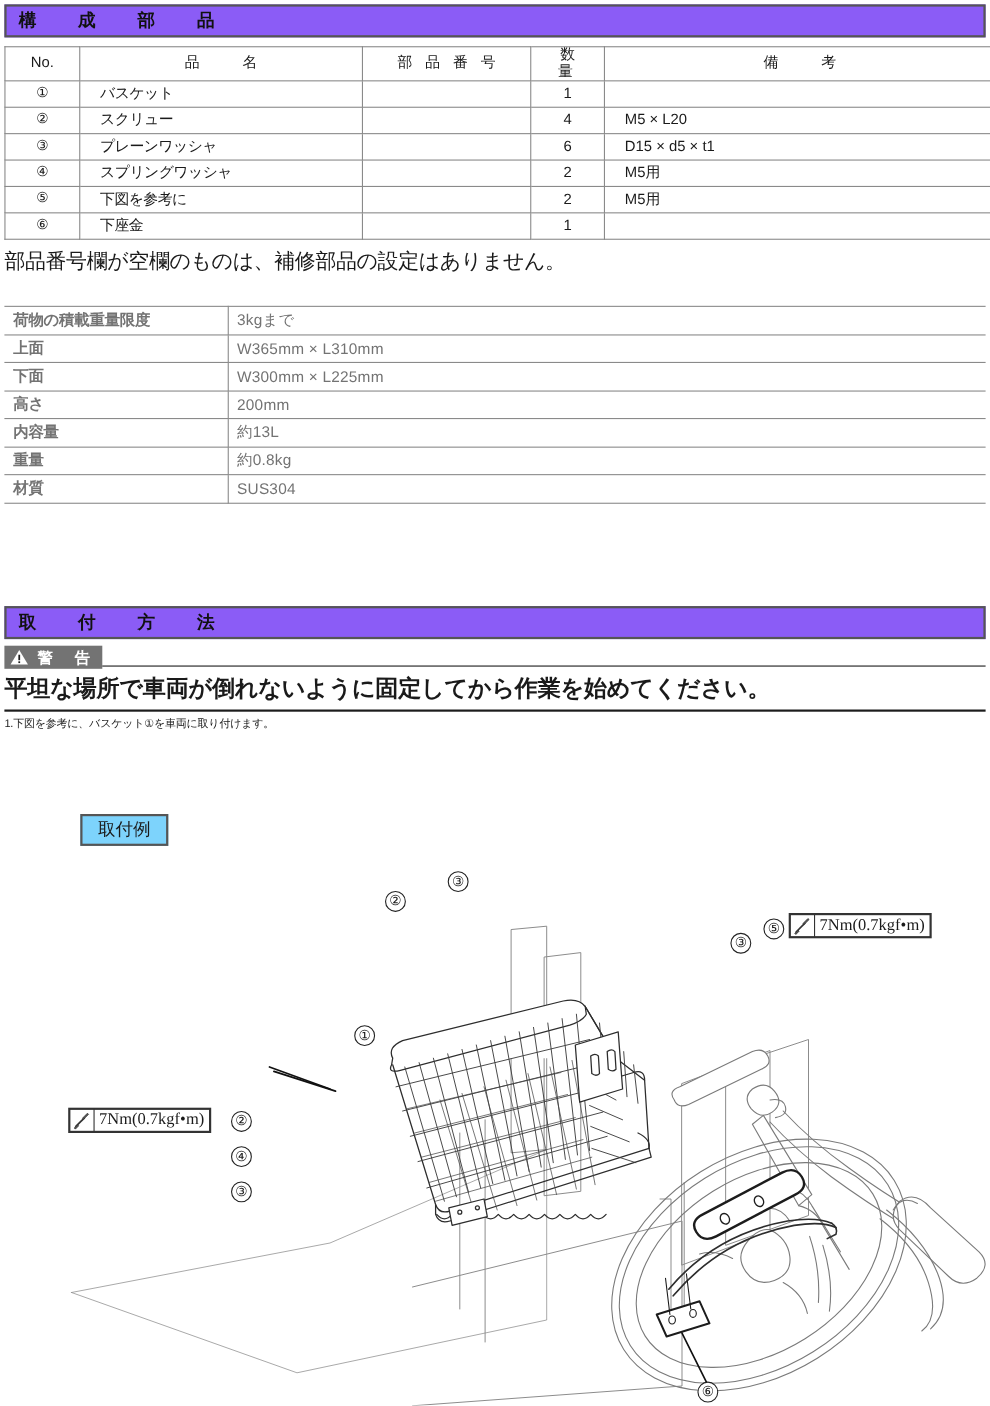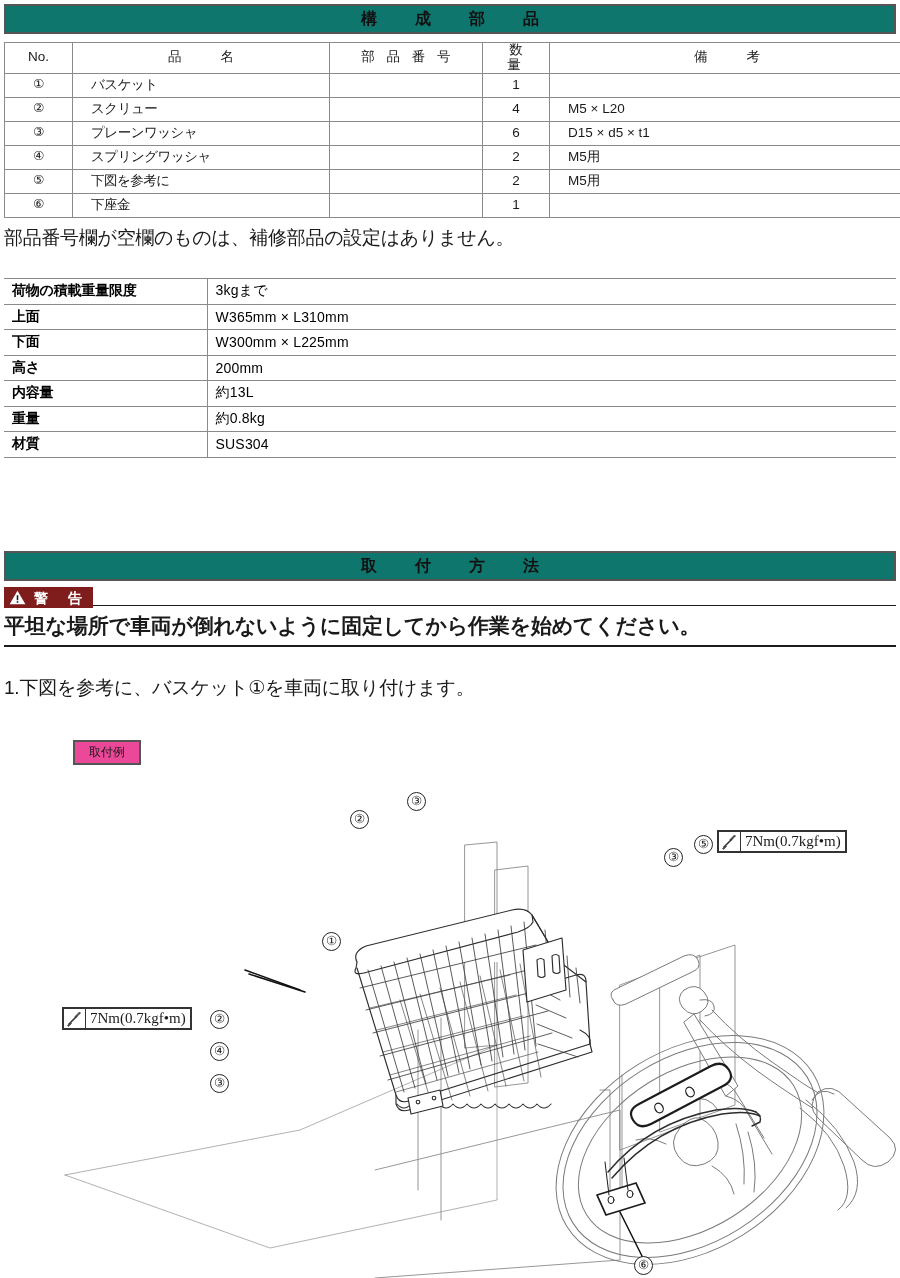--- a/index.html
+++ b/index.html
@@ -15,22 +15,21 @@
     color: #1a1a1a;
     overflow: hidden;
   }
 
   
   .section-head {
     border: 2px solid #555;
     height: 30px;
     display: flex;
     align-items: center;
-    justify-content: center;
-    background: #0f766e;
+    background: #8b5cf6;
   }
   .section-head .title {
     font-size: 16px;
     font-weight: bold;
     letter-spacing: 11px;
     text-indent: 11px;
     color: #111;
   }
 
   
@@ -83,40 +82,40 @@
     border-collapse: collapse;
     margin-top: 8px;
     table-layout: fixed;
   }
   .spec-table td {
     border-top: 1px solid #8a8a8a;
     border-bottom: 1px solid #8a8a8a;
     height: 25.5px;
     font-size: 14px;
     padding: 0 8px;
-    color: #000000;
+    color: #737373;
   }
   .spec-table td.sp-label {
     width: 203px;
     border-right: 1px solid #8a8a8a;
     font-weight: bold;
     letter-spacing: -0.2px;
   }
   .spec-table td.sp-value {
     letter-spacing: 0.2px;
   }
 
   
   .warn-wrap { margin-top: 6px; position: relative; }
   .warn-badge-row {
     display: flex;
     align-items: flex-end;
   }
   .warn-badge {
-    background: #7f1d1d;
+    background: #737373;
     color: #fff;
     height: 21px;
     display: inline-flex;
     align-items: center;
     padding: 0 8px 0 5px;
     flex: 0 0 auto;
   }
   .warn-tri {
     width: 17px; height: 15px;
     margin-right: 5px;
@@ -135,38 +134,38 @@
     margin-bottom: 2px;
   }
   .warn-text {
     font-size: 21px;
     font-weight: bold;
     letter-spacing: -0.2px;
     padding: 4px 0 5px 0;
     border-bottom: 2.5px solid #1c1c1c;
   }
   .step-text {
-    font-size: 19px;
-    margin-top: 28px;
+    font-size: 10px;
+    margin-top: 4px;
     letter-spacing: -0.2px;
   }
 
   
   .diagram {
     position: absolute;
     left: 0; top: 700px;
     width: 900px; height: 578px;
   }
   .example-label {
     position: absolute;
     left: 73px; top: 40px;
     border: 2px solid #555;
     padding: 2px 14px;
-    font-size: 12px;
-    background: #ec4899;
+    font-size: 16px;
+    background: #7dd3fc;
     letter-spacing: 0px;
   }
   .torque-box {
     position: absolute;
     border: 2px solid #333;
     background: #fff;
     height: 23px;
     display: flex;
     align-items: center;
     padding: 0;

